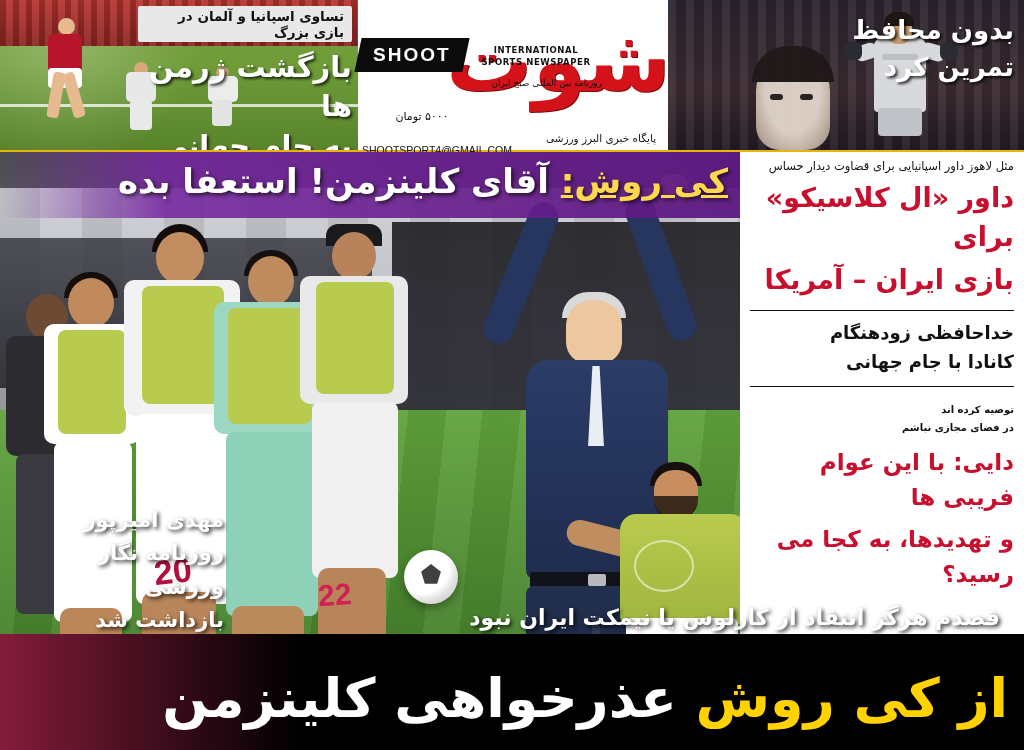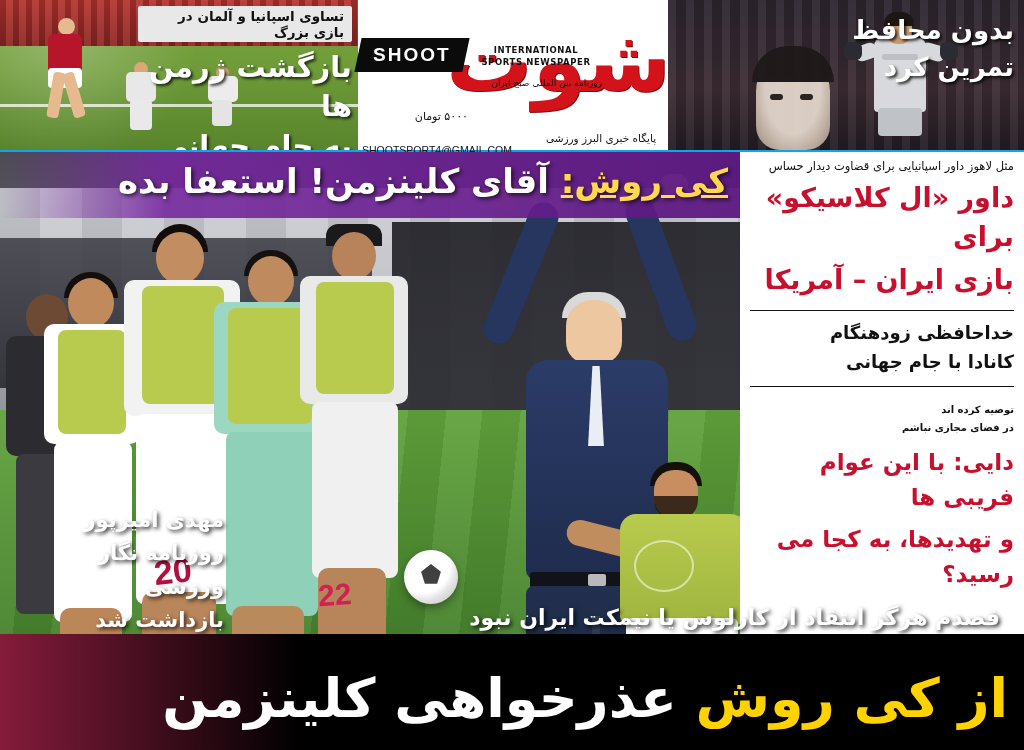--- a/index.html
+++ b/index.html
@@ -13,21 +13,21 @@
     position: relative;
     width: 1024px; height: 750px;
     background: #fff;
   }
 
   
   .masthead {
     position: absolute; top: 0; left: 0;
     width: 1024px; height: 152px;
     background: #ffffff;
-    border-bottom: 2px solid #0ea5e9;
+    border-bottom: 2px solid #eab308;
   }
 
   
   .date-strip {
     position: absolute; top: 4px; left: 358px; width: 310px;
     text-align: center;
     font-size: 12px; color: #111; direction: rtl;
     letter-spacing: 0.5px;
   }
 
@@ -64,21 +64,21 @@
     font-size: 8.5px; color: #111; line-height: 1.45; font-weight: bold;
     letter-spacing: 0.6px;
   }
   .logo-fa-sub {
     position: absolute; top: 54px; left: 112px; width: 132px;
     direction: rtl;
     font-size: 9px; color: #111;
   }
   .logo-price {
     position: absolute; top: 86px; left: 18px; width: 92px;
-    direction: rtl; font-size: 11px; color: #111;
+    text-align: center; direction: rtl; font-size: 11px; color: #111;
   }
   .logo-mail {
     position: absolute; top: 120px; left: 4px; width: 170px;
     direction: ltr; font-size: 10.5px; color: #111; text-align: left;
     font-family: "Liberation Sans", sans-serif;
   }
   .logo-phone {
     position: absolute; top: 136px; left: 4px; width: 170px;
     direction: rtl; font-size: 10.5px; color: #111; text-align: left;
   }

